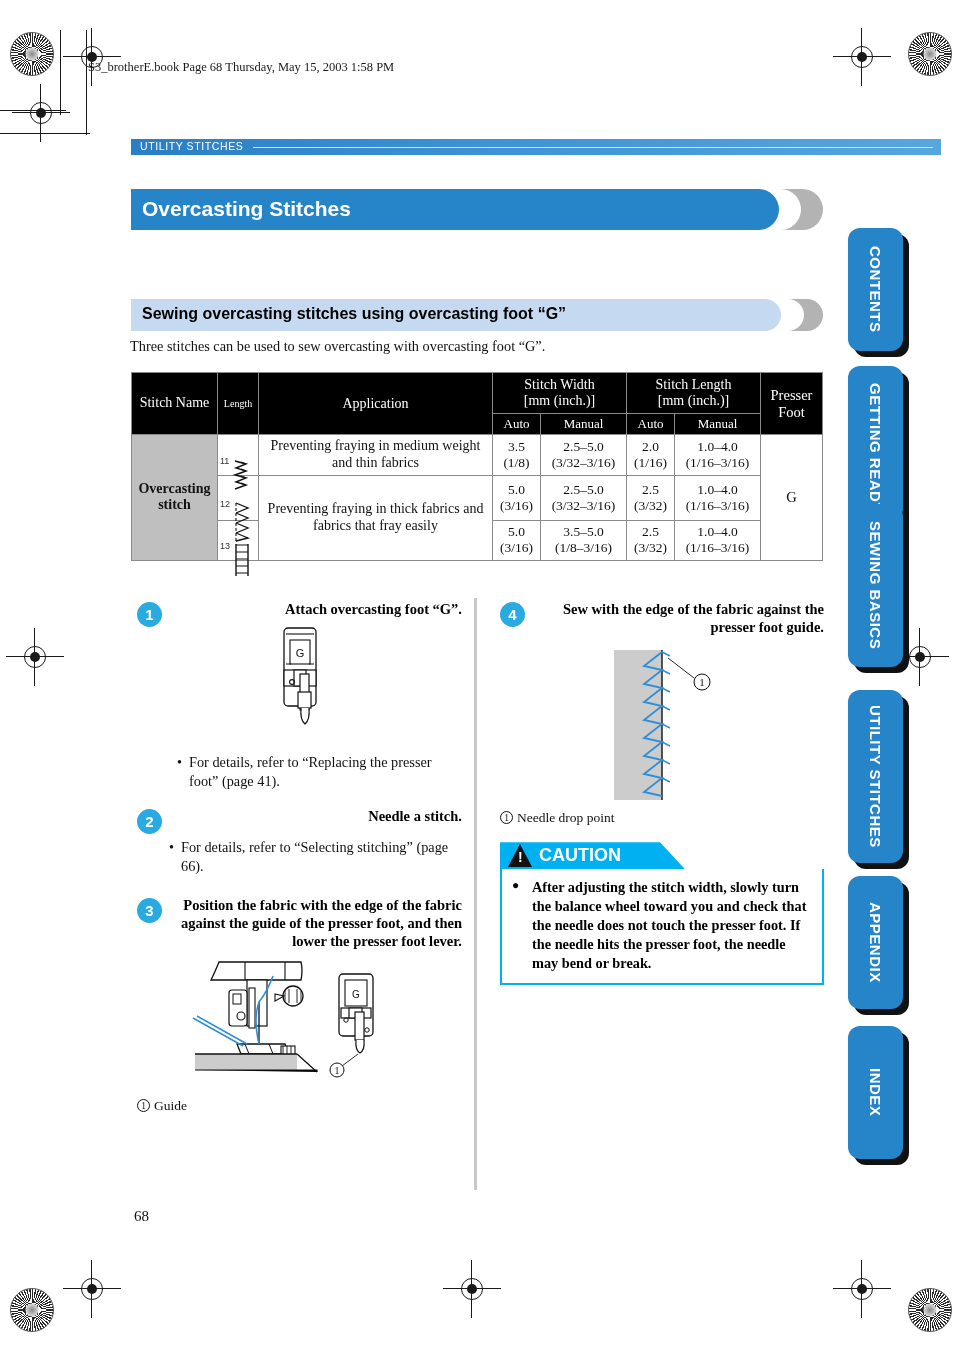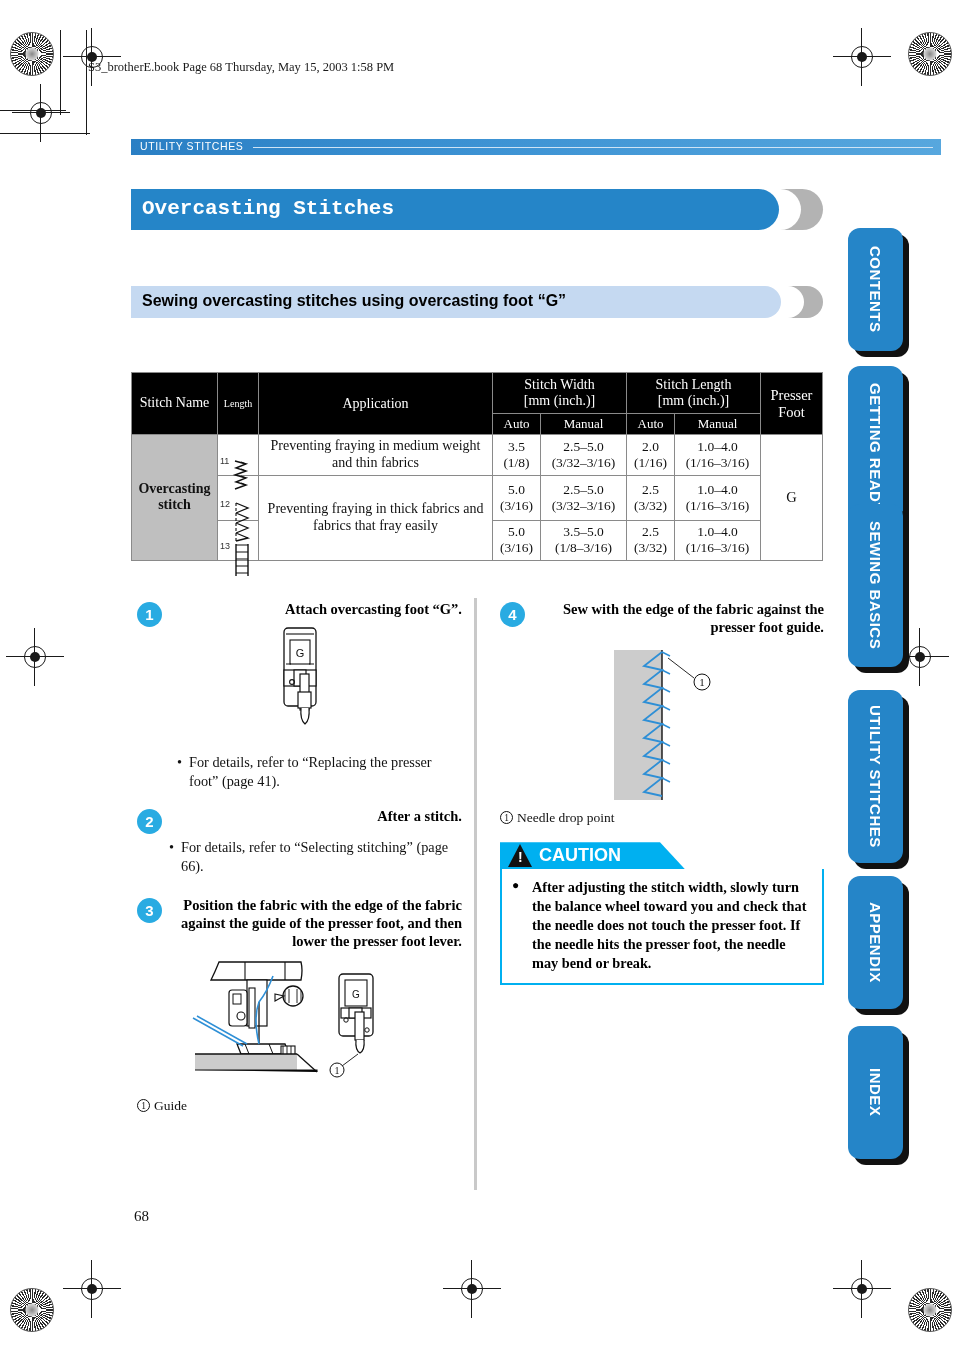--- a/index.html
+++ b/index.html
@@ -69,32 +69,32 @@
   .title-gap {
     position: absolute; right: 22px; top: 0; width: 42px; height: 41px;
     background: #ffffff; border-radius: 0 21px 21px 0;
   }
   .title-bar {
     position: absolute; left: 0; top: 0; width: 648px; height: 41px;
     background: #2585c8; border-radius: 0 21px 21px 0;
   }
   .title-text {
     position: absolute; left: 11px; top: 8px;
-    font-family: Liberation Mono, monospace;
+    font-family: Liberation Sans, sans-serif;
     font-weight: bold; font-size: 21px; color: #ffffff;
   }
 
   
   .intro {
     position: absolute; left: 130px; top: 243px; width: 694px;
     font-size: 14.3px; line-height: 1.33; color: #111; text-align: left;
   }
 
   
-  .sub-wrap { position: absolute; left: 131px; top: 286px; width: 692px; height: 32px; }
+  .sub-wrap { position: absolute; left: 131px; top: 299px; width: 692px; height: 32px; }
   .sub-shadow {
     position: absolute; right: 0; top: 0; width: 50px; height: 32px;
     background: #b3b3b3; border-radius: 0 16px 16px 0;
   }
   .sub-gap {
     position: absolute; right: 19px; top: 0; width: 36px; height: 32px;
     background: #ffffff; border-radius: 0 16px 16px 0;
   }
   .sub-bar {
     position: absolute; left: 0; top: 0; width: 650px; height: 32px;
@@ -302,20 +302,21 @@
     <div class="title-text">Overcasting Stitches</div>
   </div>
 
 
   <div class="sub-wrap">
     <div class="sub-shadow"></div>
     <div class="sub-gap"></div>
     <div class="sub-bar"></div>
     <div class="sub-text">Sewing overcasting stitches using overcasting foot “G”</div>
   </div>
+  <div class="sub-note">Three stitches can be used to sew overcasting with overcasting foot “G”.</div>
 
   <table class="tbl">
     <thead>
       <tr>
         <th class="th-big cell-name" rowspan="2" style="background:#000;color:#fff;font-weight:normal;">Stitch Name</th>
         <th class="th-small" rowspan="2">Length</th>
         <th class="th-big" rowspan="2">Application</th>
         <th class="th-big" colspan="2">
           <div>Stitch Width</div>
           <div>[mm (inch.)]</div>
@@ -456,21 +457,21 @@
         <path d="M31 84 Q30 96 35 100 Q40 96 39 84" fill="#fff" stroke="#111" stroke-width="1.2"></path>
       </svg>
     </div>
 
     <div class="bullets">
       <div class="bullet">For details, refer to “Replacing the presser foot” (page 41).</div>
     </div>
 
     <div class="step" style="margin-top:17px;">
       <div class="step-num">2</div>
-      <div class="step-head">After a stitch.</div>
+      <div class="step-head">Needle a stitch.</div>
       <div class="bullets" style="margin-left:30px;">
         <div class="bullet">For details, refer to “Selecting stitching” (page 66).</div>
       </div>
     </div>
 
     <div class="step" style="margin-top:20px;">
       <div class="step-num">3</div>
       <div class="step-head">Position the fabric with the edge of the fabric against the guide of the presser foot, and then lower the presser foot lever.</div>
     </div>
 

